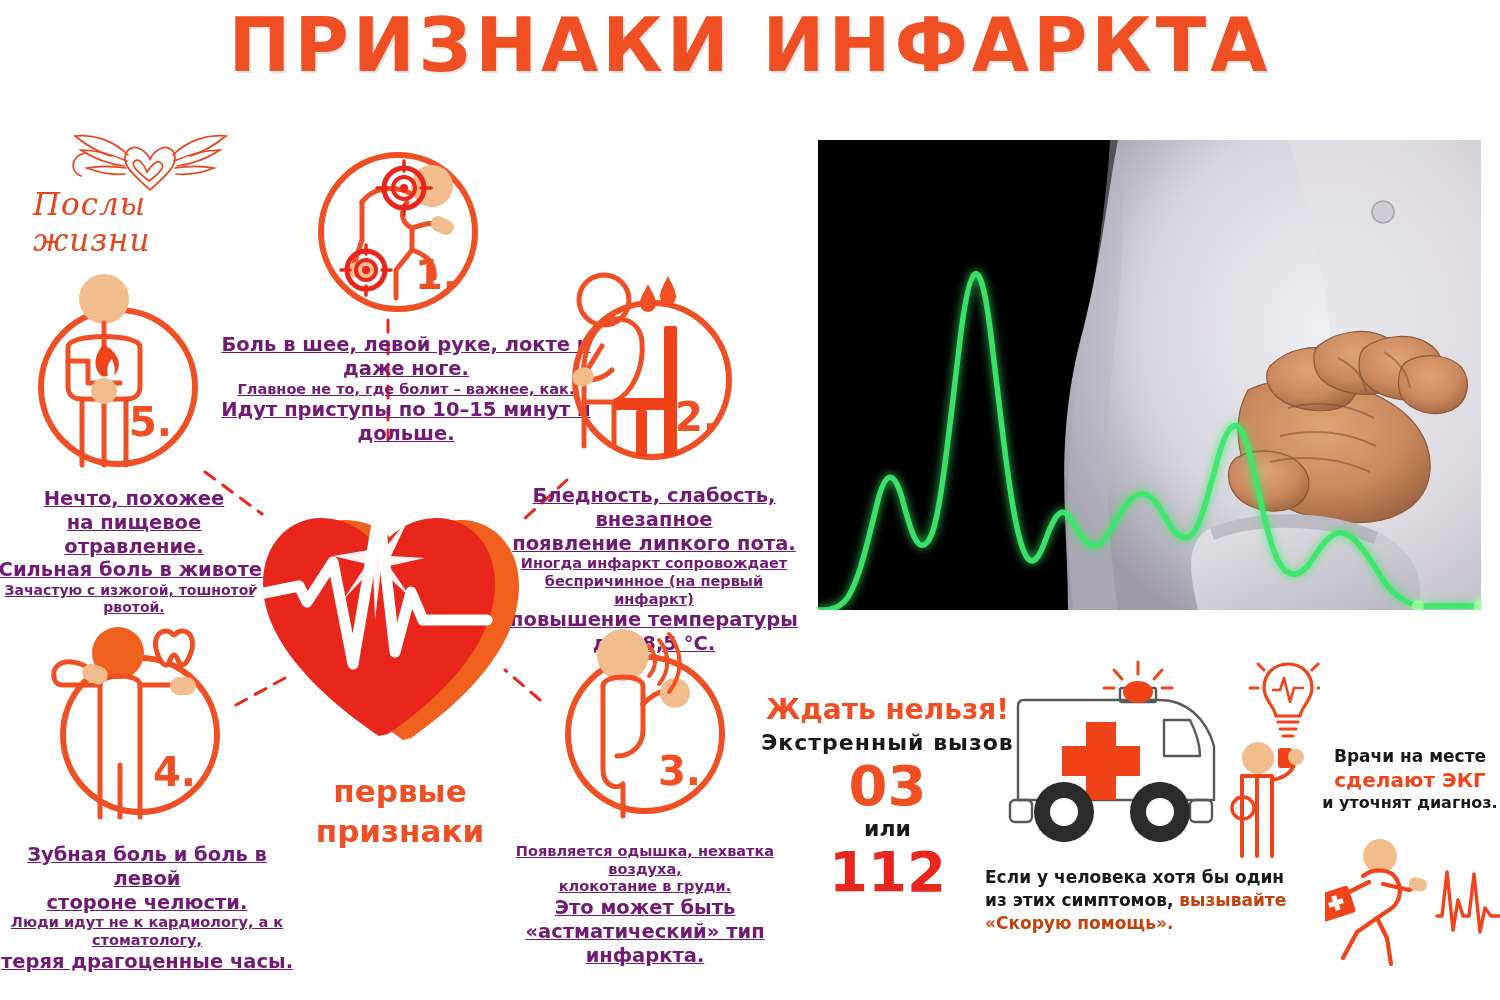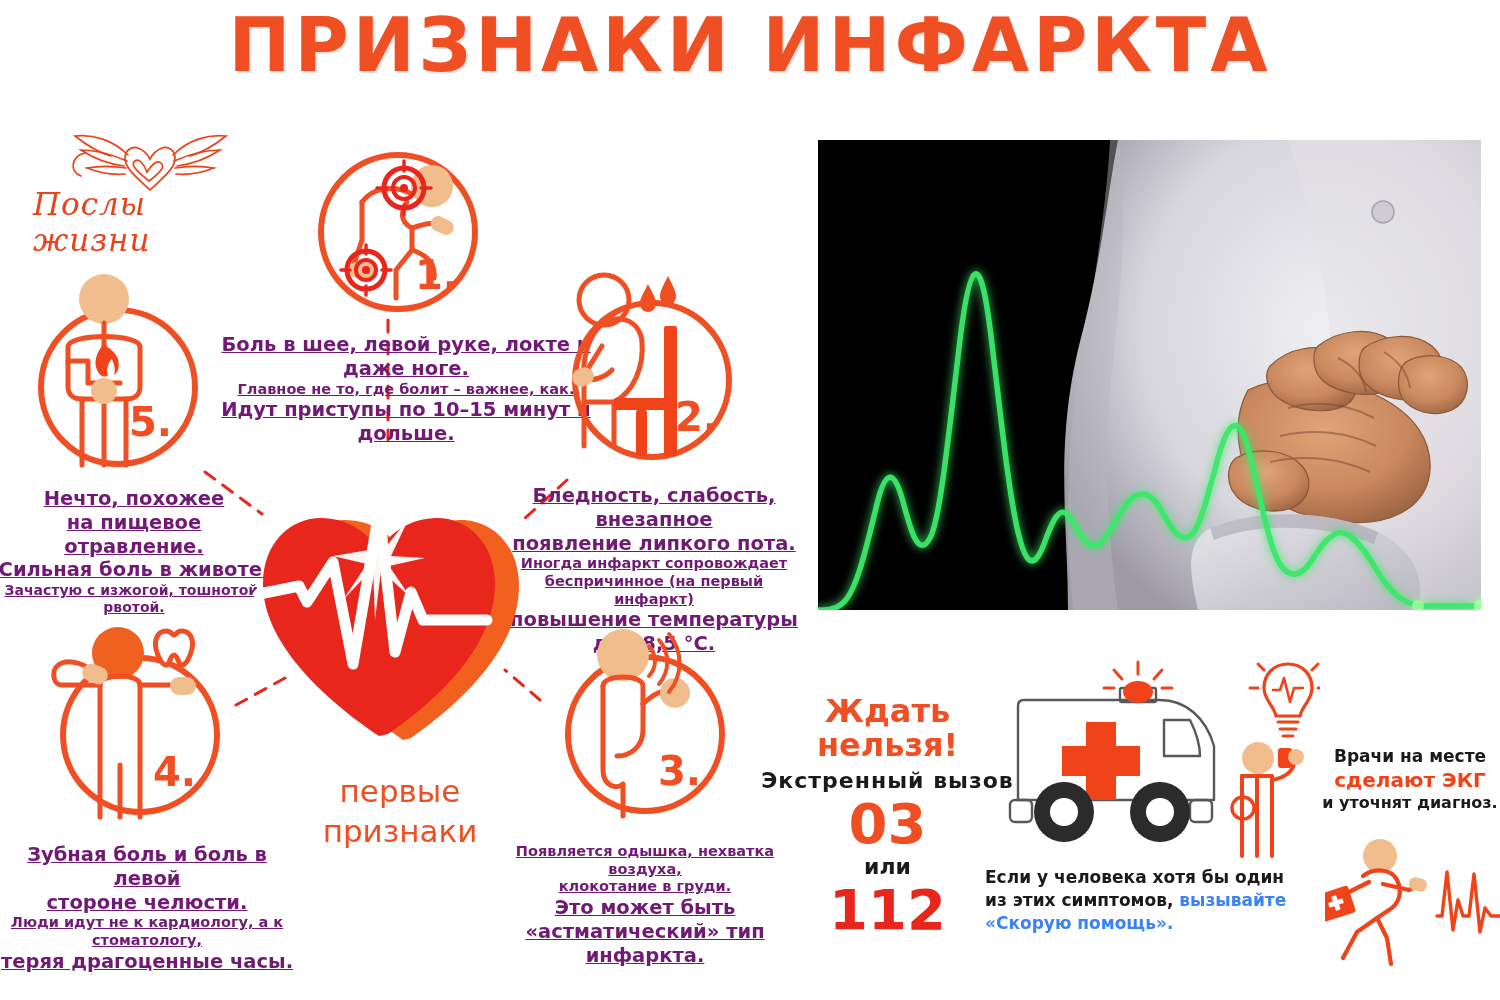--- a/index.html
+++ b/index.html
@@ -53,41 +53,41 @@
   #c3{left:565px;top:654px;width:160px;height:160px;}
   #c4{left:60px;top:655px;width:160px;height:160px;}
   #c5{left:38px;top:307px;width:160px;height:160px;}
 
   .icon-svg{position:absolute;left:0;top:0;overflow:visible;}
 
   
   #heart{left:243px;top:452px;width:290px;height:310px;}
   #center-label{
     left:300px;top:772px;width:200px;text-align:center;
-    color:#f04e23;font-size:31px;font-weight:normal;line-height:1.28;
+    color:#f04e23;font-size:31px;font-weight:bold;line-height:1.28;
   }
 
   
   #links{left:0;top:0;width:1500px;height:1000px;pointer-events:none;}
 
   
   #photo{left:818px;top:140px;width:663px;height:470px;background:#000;overflow:hidden;}
 
   
   #emerg{left:760px;top:695px;width:255px;text-align:center;}
-  #emerg .wait{color:#f04e23;font-size:32px;font-weight:bold;line-height:1.05;}
+  #emerg .wait{color:#f04e23;font-size:28px;font-weight:bold;line-height:1.05;}
   #emerg .call{color:#1a1a1a;font-size:22px;font-weight:bold;letter-spacing:1px;margin-top:6px;}
   #emerg .num03{color:#f04e23;font-size:56px;font-weight:bold;line-height:1.05;margin-top:2px;}
   #emerg .ili{color:#1a1a1a;font-size:22px;font-weight:bold;margin-top:0;}
   #emerg .num112{color:#e8261c;font-size:56px;font-weight:bold;line-height:1.05;margin-top:2px;}
 
   #amb{left:1000px;top:660px;width:320px;height:200px;}
   #amb-text{left:985px;top:866px;width:330px;text-align:left;line-height:1.35;}
   #amb-text span{font-size:17px;font-weight:bold;color:#1a1a1a;}
-  #amb-text .hl{color:#3b82f6;}
+  #amb-text .hl{color:#c2410c;}
 
   #doc-text{left:1320px;top:745px;width:180px;text-align:center;line-height:1.3;}
   #doc-text .a{font-size:17px;font-weight:bold;color:#1a1a1a;}
   #doc-text .b{font-size:20px;font-weight:bold;color:#f0431a;}
   #doc-text .c{font-size:16px;font-weight:bold;color:#1a1a1a;}
   #runner{left:1325px;top:838px;width:175px;height:155px;}
 </style>
 </head>
 <body>
 

